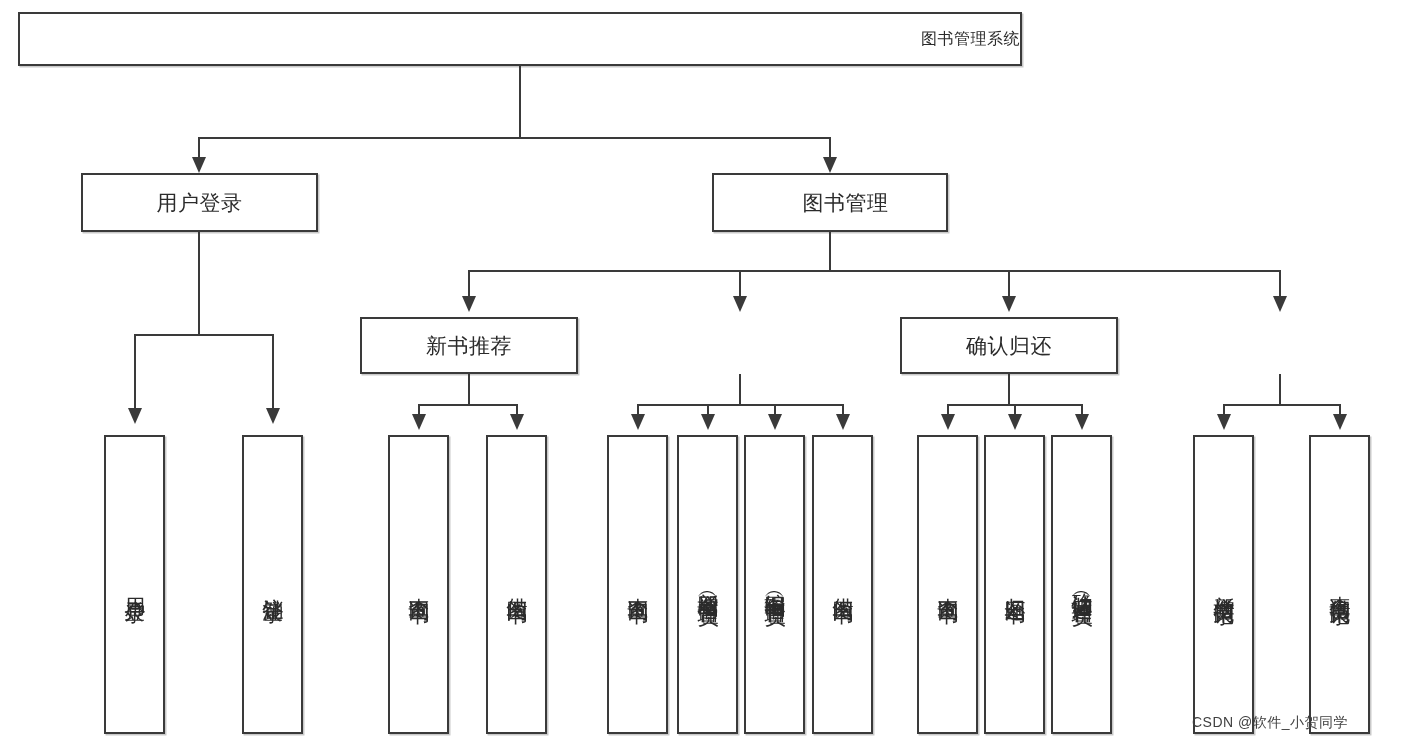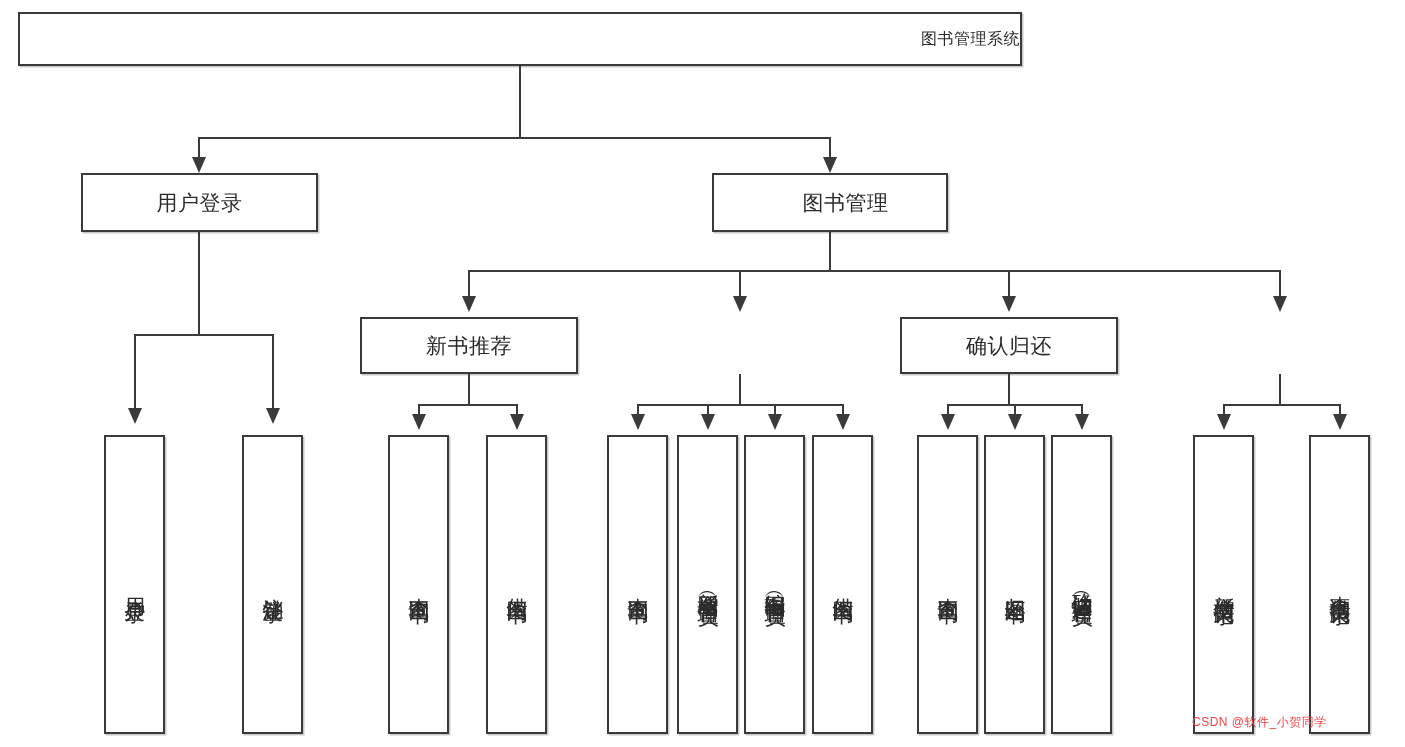--- a/index.html
+++ b/index.html
@@ -64,22 +64,22 @@
     position: absolute;
     width: 0;
     height: 0;
     border-left: 7px solid transparent;
     border-right: 7px solid transparent;
     border-top: 16px solid #3a3a3a;
   }
   
   #watermark {
     position: absolute;
-    font-size: 12px;
-    color: #ef4444;
+    font-size: 14px;
+    color: #404040;
     white-space: nowrap;
     letter-spacing: 0.5px;
     pointer-events: none;
   }
 </style>
 </head>
 <body>
 
 <div id="canvas">
 

